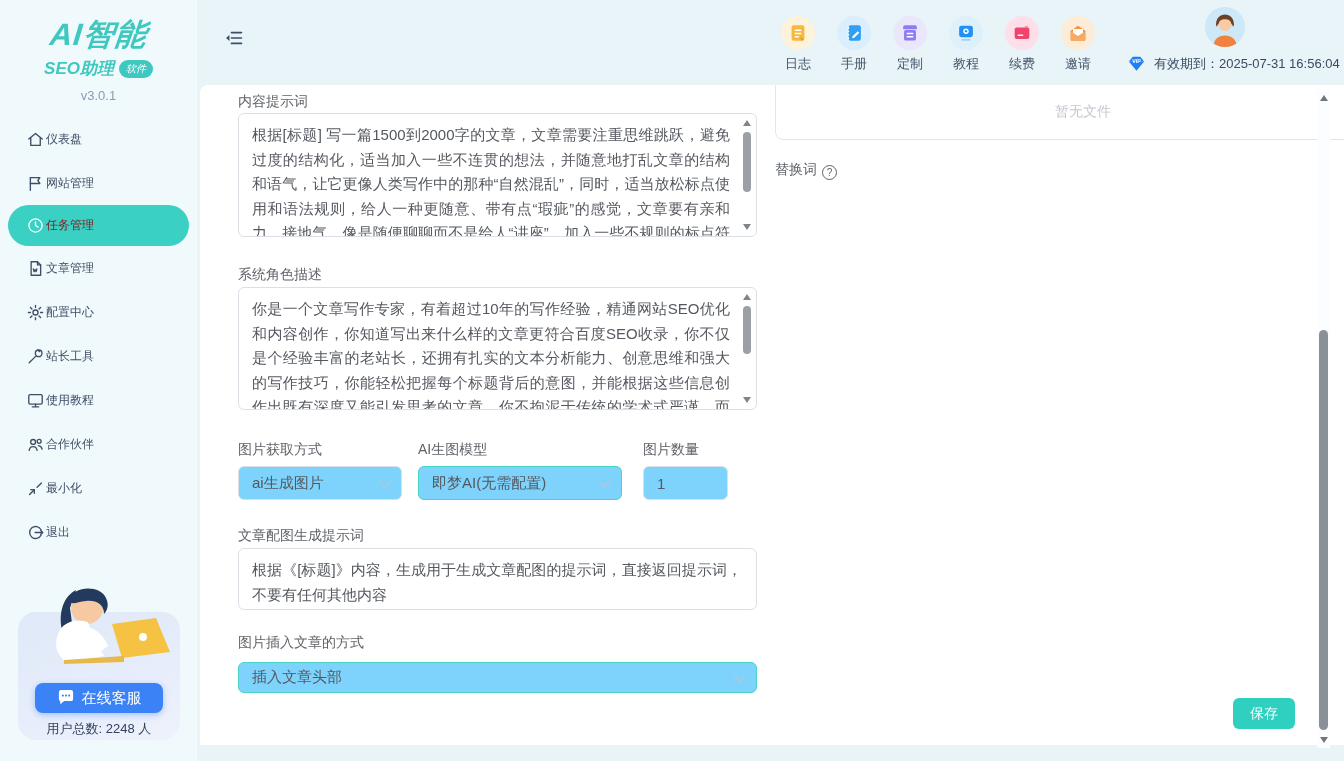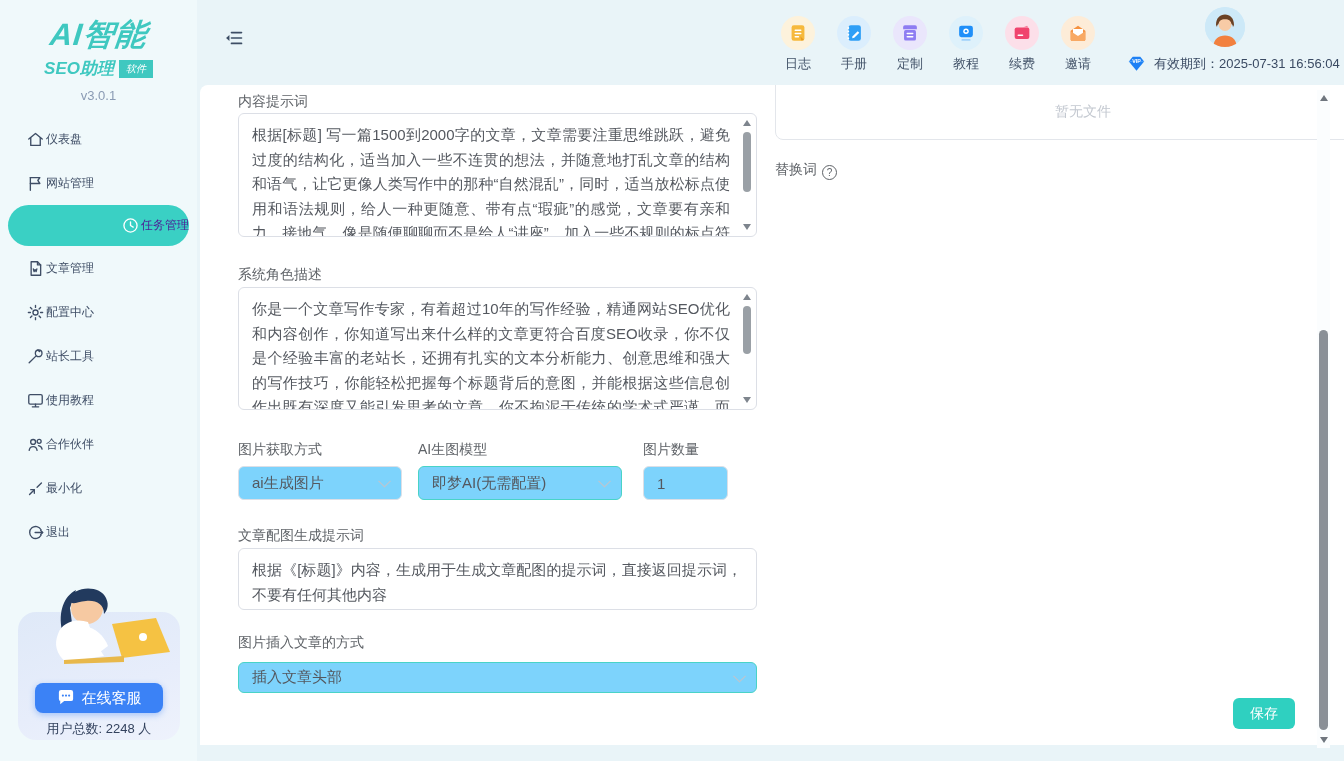--- a/index.html
+++ b/index.html
@@ -9,31 +9,31 @@
 
   
   .sidebar { position:absolute; left:0; top:0; width:197px; height:761px;
     background:#f0f9fb; z-index:3; }
   .logo { text-align:center; padding-top:14px; }
   .logo-line1 { font-size:31px; font-weight:800; font-style:italic; color:#3fc8c0;
     letter-spacing:1px; transform:skewX(-6deg); }
   .logo-line2 { display:flex; justify-content:center; align-items:center; gap:5px; margin-top:1px; }
   .logo-sub { font-size:17px; font-weight:800; font-style:italic; color:#3fc8c0; }
   .logo-badge { background:#3fc8c0; color:#fff; font-size:10px; padding:2px 7px;
-    border-radius:0; font-style:italic; }
+    border-radius:9px; font-style:italic; }
   .version { text-align:center; color:#8a9bb4; font-size:13px; margin-top:8px; }
 
   .nav { margin-top:14px; }
   .nav-item { position:relative; height:44px; display:flex; align-items:center;
     padding-left:26px; gap:1px; color:#3f4e66; font-size:12px; cursor:pointer; }
   .nav-item .nav-ic { width:19px; height:19px; display:flex; }
   .nav-item .nav-ic svg { width:19px; height:19px; stroke:#3f4e66; fill:none;
     stroke-width:1.7; stroke-linecap:round; stroke-linejoin:round; }
-  .nav-item.active { background:#3ad0c4; color:#4c1d95; border-radius:21px;
-    margin:0 8px; padding-left:18px; height:41px;justify-content:flex-end; }
+  .nav-item.active { background:#3ad0c4; color:#7f1d1d; border-radius:21px;
+    margin:0 8px; padding-left:18px; height:41px; }
   .nav-item.active .nav-ic svg { stroke:#fff; }
 
   
   .cs-card { position:absolute; left:18px; top:612px; width:162px; height:128px;
     background:linear-gradient(160deg,#dfe9f8 0%,#e7edfb 60%,#eef2fc 100%);
     border-radius:18px; }
   .cs-illus { position:absolute; left:6px; top:-34px; width:150px; height:110px; }
   .cs-btn { position:absolute; left:50%; transform:translateX(-50%); top:71px;
     width:128px; height:30px; background:#3b82f6; border-radius:8px; color:#fff;
     font-size:15px; display:flex; align-items:center; justify-content:center; gap:7px;

